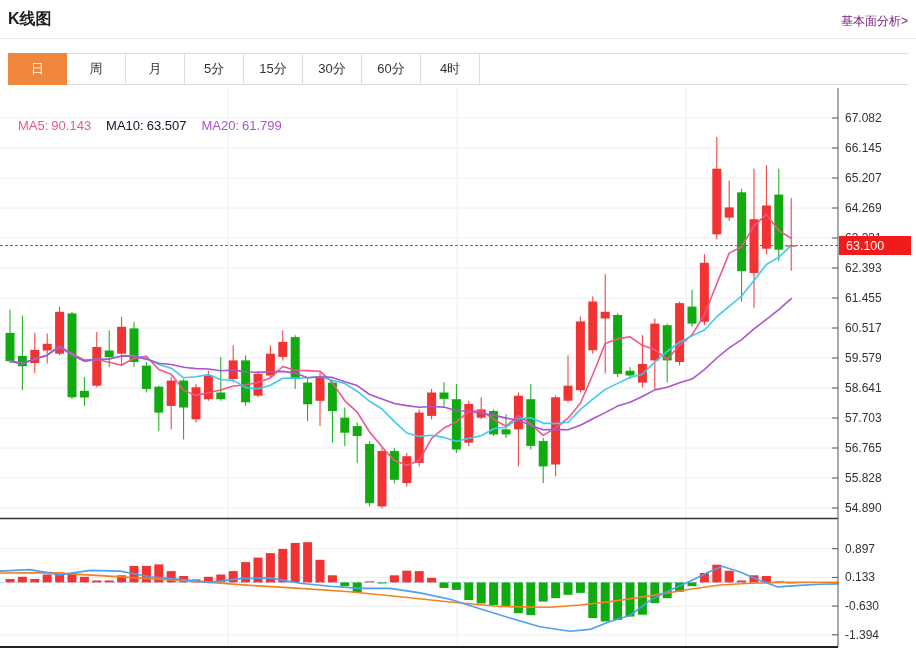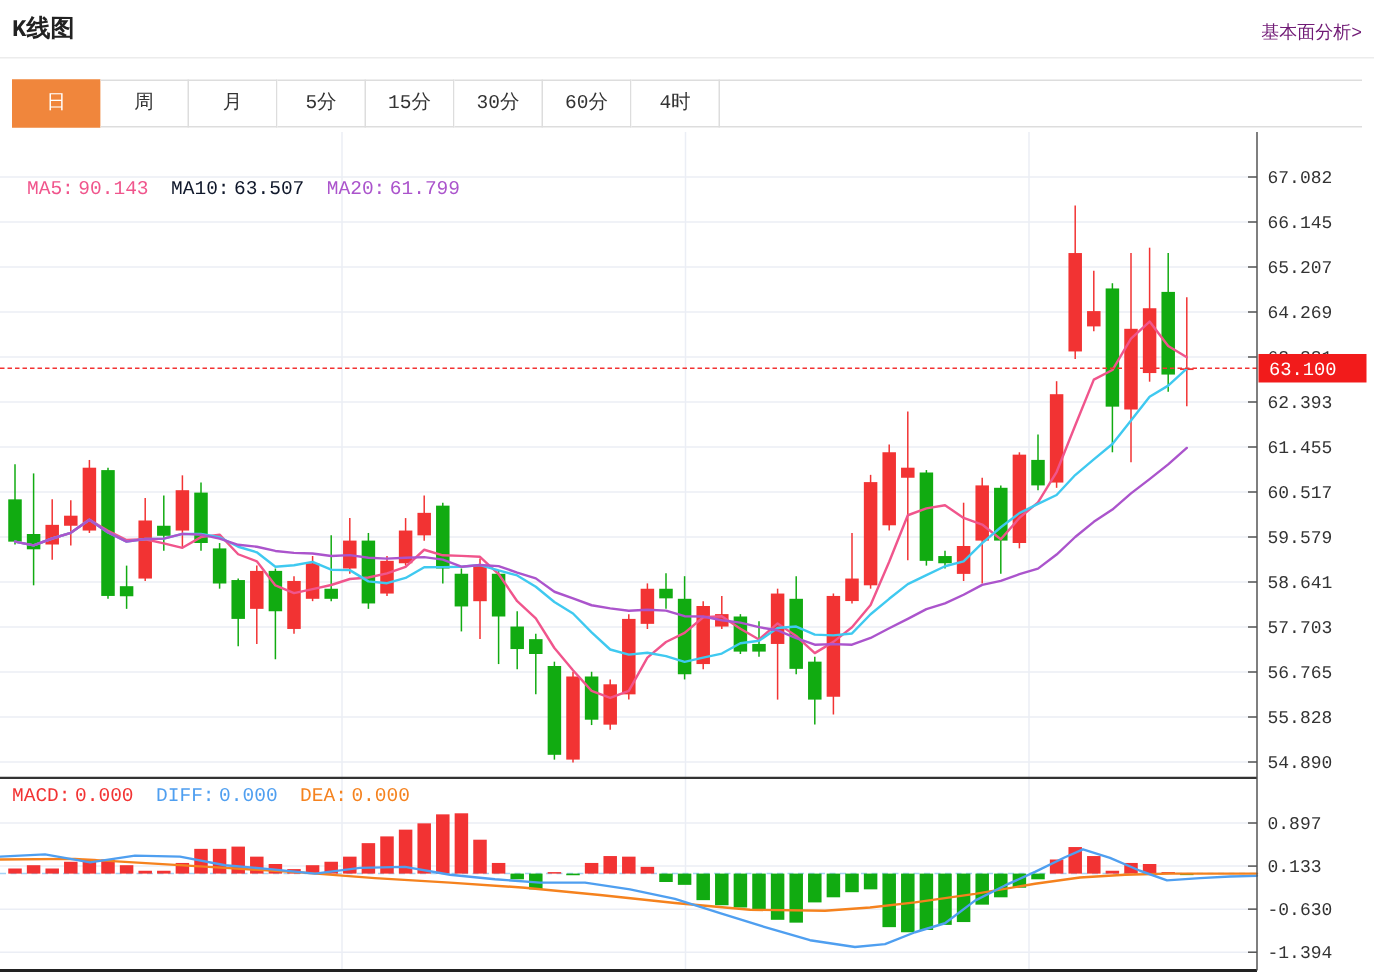--- a/index.html
+++ b/index.html
@@ -1,17 +1,17 @@
 <!DOCTYPE html>
 <html><head>
 <meta charset="utf-8">
 <style>
   html,body{margin:0;padding:0;background:#fff;width:916px;height:652px;overflow:hidden;
     font-family:"Liberation Sans","DejaVu Sans",sans-serif;}
-  .page{position:relative;width:900px;height:652px;font-family:Liberation Mono, monospace;}
+  .page{position:relative;width:900px;height:652px;}
   .header{position:absolute;left:0;top:0;width:916px;height:39px;border-bottom:1px solid #ececec;box-sizing:border-box;}
   .title{position:absolute;left:8px;top:9px;font-size:16px;font-weight:bold;color:#222;}
   .fund-link{position:absolute;right:8px;top:13px;font-size:12px;color:#701a75;cursor:pointer;}
   .tabs{position:absolute;left:8px;top:53px;width:900px;height:32px;display:flex;}
   .tab{box-sizing:border-box;width:59px;height:32px;line-height:30px;text-align:center;font-size:13px;
     color:#333;background:#fff;border:1px solid #ddd;border-left:none;cursor:pointer;}
   .tab:first-child{border-left:1px solid #ddd;}
   .tab.active{background:#f0863c;color:#fff;border-color:#f0863c;}
   .tab-filler{box-sizing:border-box;flex:1;height:32px;border-top:1px solid #ddd;border-bottom:1px solid #ddd;}
   .inforow{position:absolute;left:8px;font-size:13px;white-space:nowrap;z-index:3;}
@@ -326,17 +326,14 @@
         <rect x="839" y="235.99199573105665" width="72" height="19" fill="#f21b1b"></rect>
         <text x="846" y="249.99199573105665" fill="#fff" font-size="12.5">63.100</text>
       </g>
     </svg>
 
 
   <div class="inforow ma-row">
     <span class="pink">MA5:</span><span class="val pink">90.143</span><span class="cyan">MA10:</span><span class="val cyan">63.507</span><span class="purple">MA20:</span><span class="val purple">61.799</span>
   </div>
 
-  <div class="inforow macd-row">
-    <span class="red">MACD:</span><span class="val red">0.000</span><span class="blue">DIFF:</span><span class="val blue">0.000</span><span class="orange">DEA:</span><span class="val orange">0.000</span>
-  </div>
 
 </div>
 
 </body></html>

